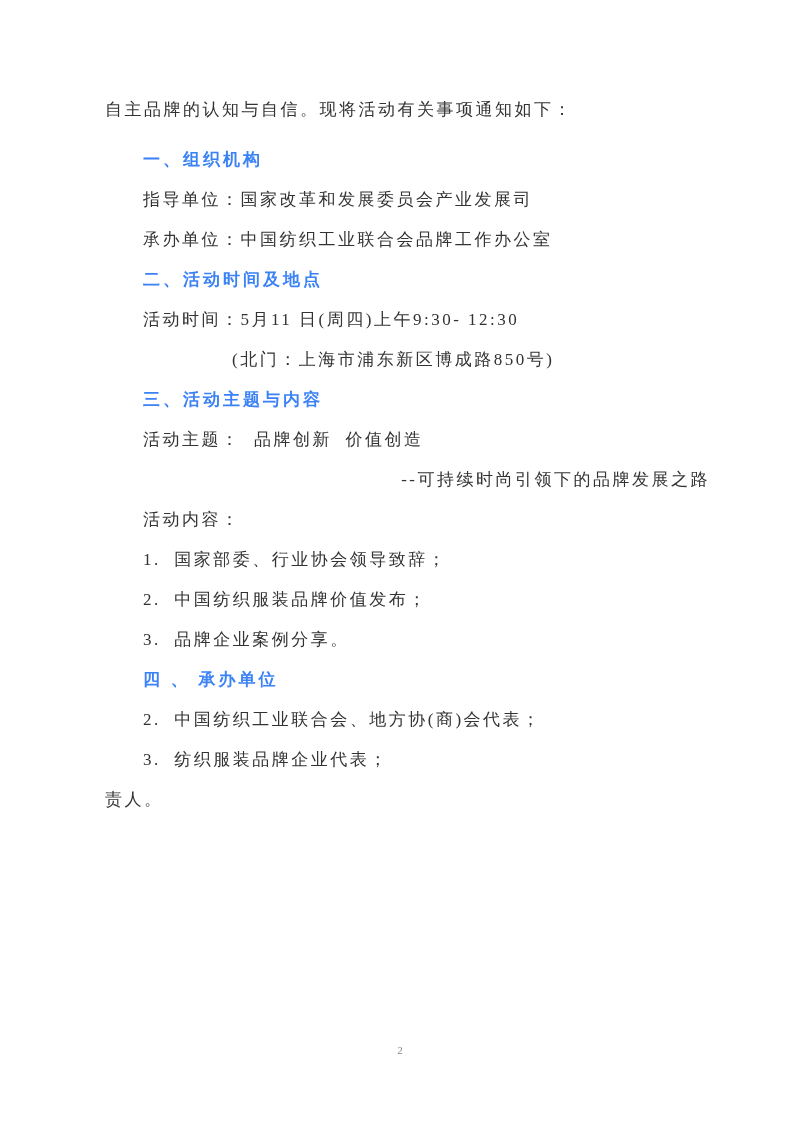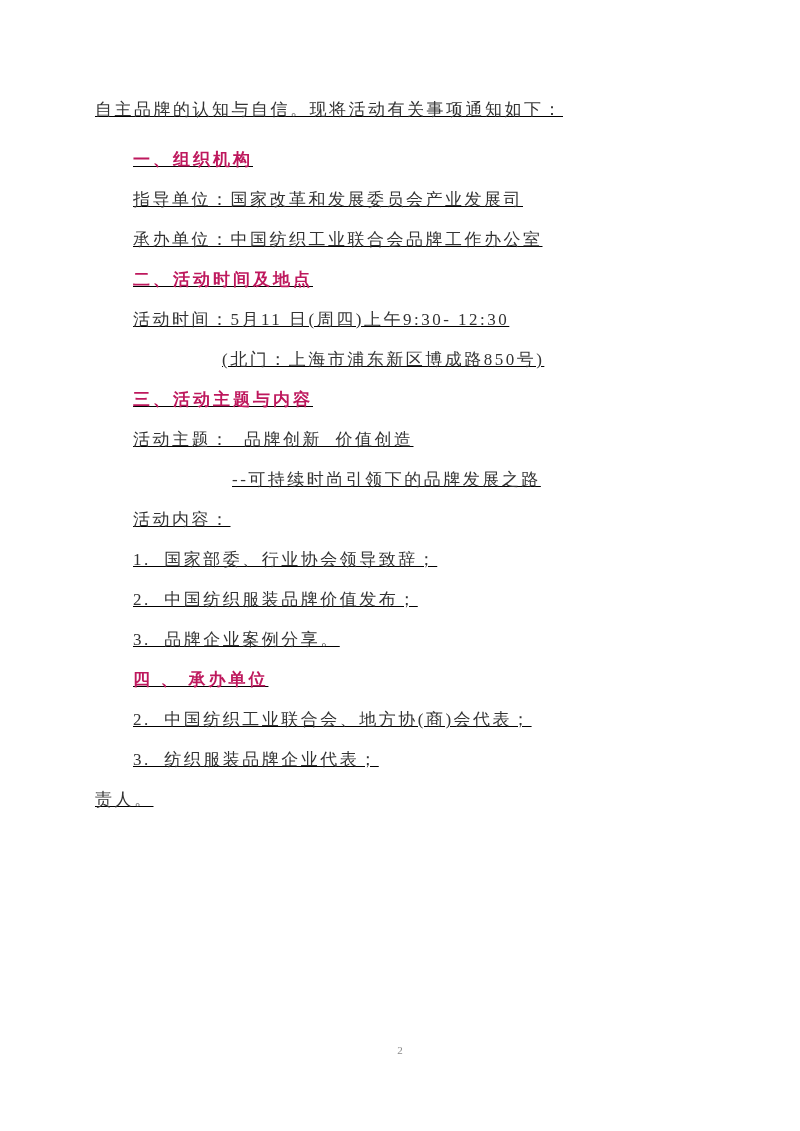--- a/index.html
+++ b/index.html
@@ -9,44 +9,43 @@
     width: 800px;
     height: 1131px;
     margin: 0 auto;
     background: #ffffff;
     overflow: hidden;
     font-family: "Liberation Serif", "DejaVu Serif", serif;
   }
   .content {
     position: absolute;
     top: 90px;
-    left: 95px;
+    left: 105px;
     right: 90px;
-    text-decoration: underline;
   }
   .line {
     height: 40px;
     line-height: 40px;
     font-size: 17px;
     letter-spacing: 2.5px;
     color: #333333;
     white-space: pre;
     font-weight: normal;
   }
   .line.first { margin-bottom: 10px; }
   .line.heading {
     font-family: "Liberation Sans", "DejaVu Sans", sans-serif;
     font-weight: bold;
-    color: #be185d;
+    color: #3b82f6;
     letter-spacing: 3px;
   }
   .indent-none  { padding-left: 0; }
   .indent-para  { padding-left: 38px; }
   .indent-deep  { padding-left: 127px; }
-  .indent-deep2 { padding-left: 137px; }
+  .indent-deep2 { padding-left: 137px; text-align: right; }
   .page-number {
     position: absolute;
     top: 1042px;
     left: 0;
     width: 100%;
     text-align: center;
     font-size: 11px;
     line-height: 16px;
     color: #8a8a8a;
     font-family: "Liberation Serif", "DejaVu Serif", serif;

